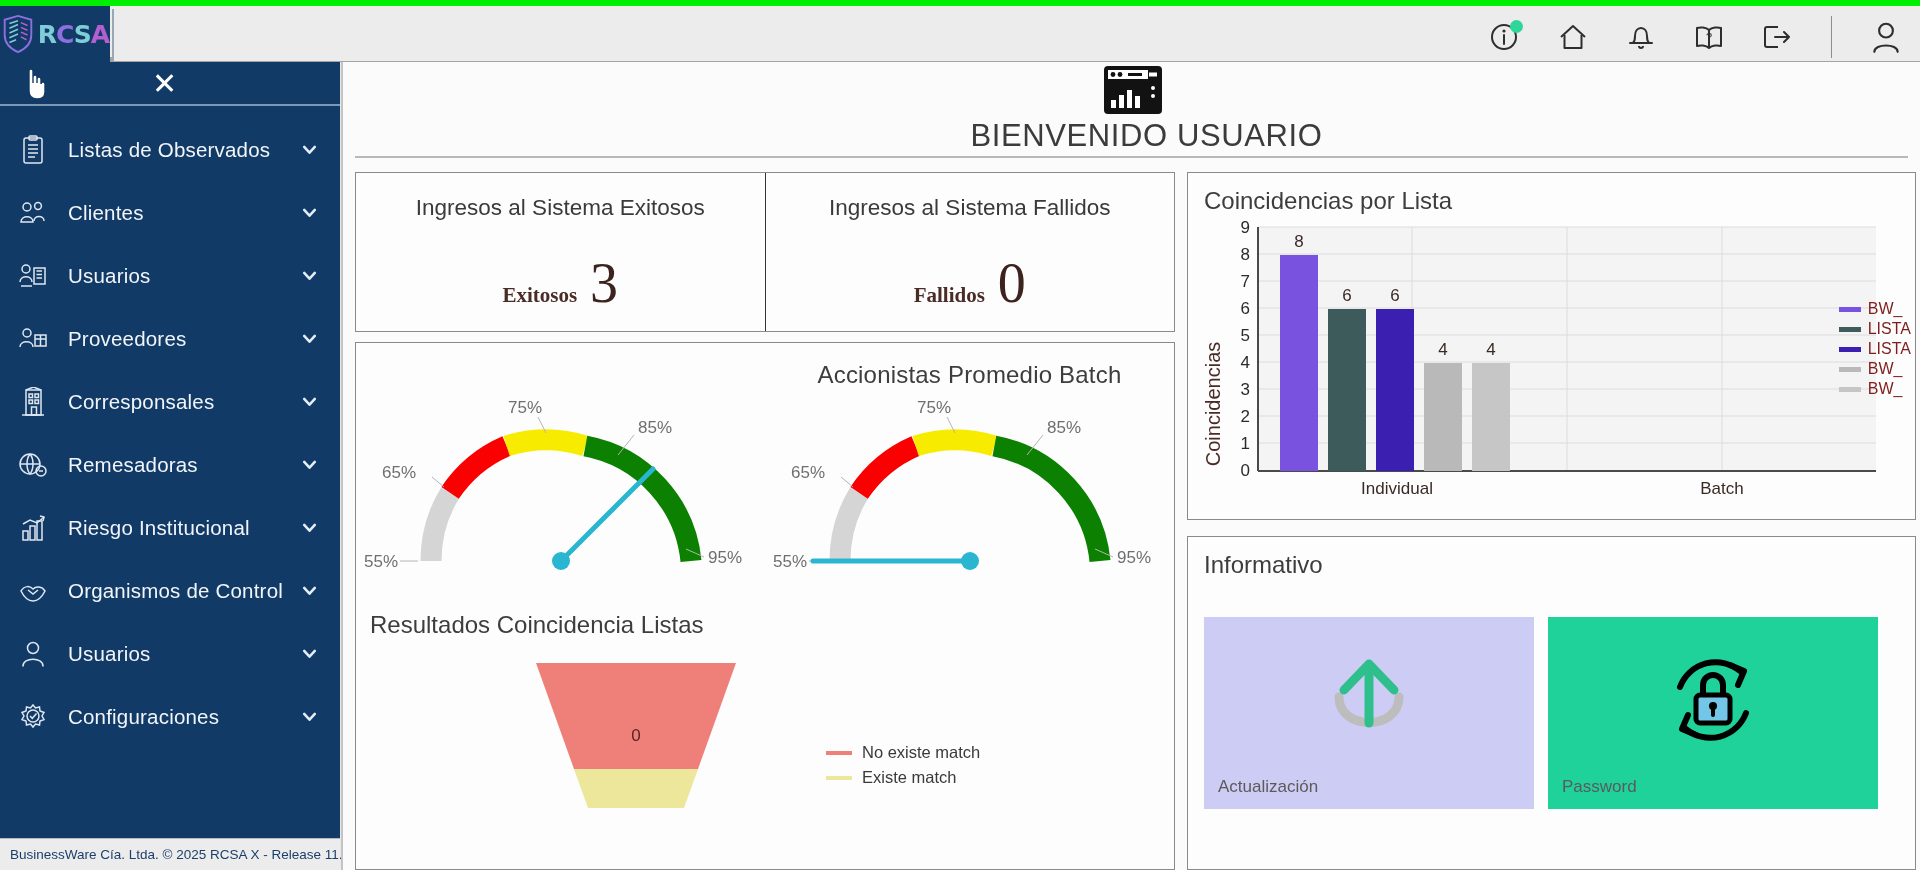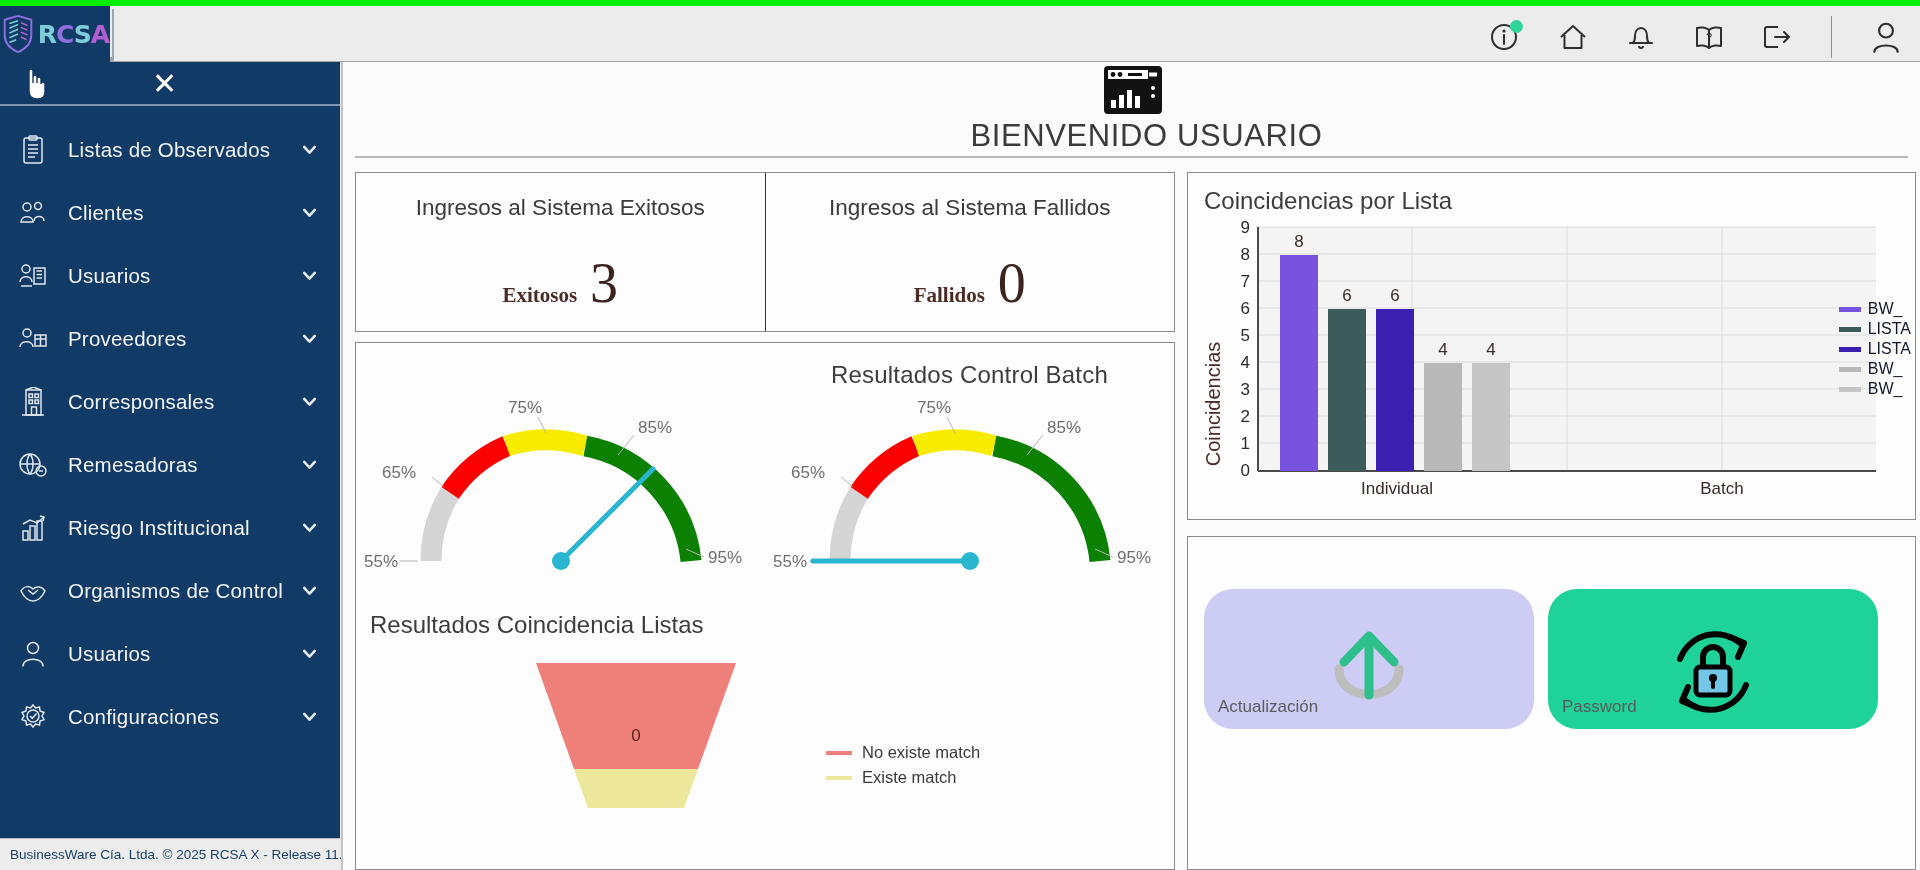--- a/index.html
+++ b/index.html
@@ -88,28 +88,28 @@
   .fl-swatch { width:26px; height:4px; }
 
   
   .bar-card { height:348px; position:relative; padding:14px 0 0 16px; }
   .panel-title { font-size:24px; color:#3d3d3d; }
   .chart-area { position:absolute; left:14px; top:46px; }
   .axis-label-y { font-size:20px; fill:#4a2b26; font-family:"Liberation Sans", sans-serif; }
   .tick { font-size:17px; fill:#2b2b2b; }
   .barval { font-size:17px; fill:#3a2a26; text-anchor:middle; }
   .catlabel { font-size:17px; fill:#3a2a26; text-anchor:middle; }
-  .legend-box { position:absolute; right:4px; top:126px; font-size:16px; color:#0f172a; }
+  .legend-box { position:absolute; right:4px; top:126px; font-size:16px; color:#7f1d1d; }
   .lg-row { display:flex; align-items:center; gap:7px; height:20px; }
   .lg-swatch { width:22px; height:5px; flex:0 0 22px; }
 
   
   .info-card { flex:1; position:relative; padding:14px 0 0 16px; }
   .tiles { display:flex; gap:14px; margin-top:38px; }
-  .tile { width:330px; height:140px; position:relative;border-radius:29px; }
+  .tile { width:330px; height:192px; position:relative; }
   .tile-label { position:absolute; left:14px; bottom:12px; font-size:17px; color:#5b5b5b; }
   .tile-ico { position:absolute; left:0; right:0; top:28px; display:flex; justify-content:center; }
 </style>
 </head>
 <body>
 
 <div class="green-strip"></div>
 
 <div class="topbar">
   <div class="logo-box">
@@ -416,21 +416,21 @@
               <text class="glabel" x="352" y="172">95%</text>
 
               <g>
                 <line x1="205" y1="170" x2="297" y2="78" stroke="#2ab5d0" stroke-width="5" stroke-linecap="round"></line>
                 <circle cx="205" cy="170" r="9" fill="#2ab5d0"></circle>
               </g>
             </svg>
           </div>
 
           <div class="gauge">
-            <div class="gauge-title">Resultados Control Batch</div>
+            <div class="gauge-title">Accionistas Promedio Batch</div>
             <svg class="gauge-svg" width="410" height="210" viewBox="0 0 410 210">
               <g fill="none" stroke-width="21">
                 <path d="M 75 170 A 130 130 0 0 1 94.1 101.9" stroke="#d5d5d5"></path>
                 <path d="M 94.1 101.9 A 130 130 0 0 1 150.6 55.0" stroke="#fb0000"></path>
                 <path d="M 150.6 55.0 A 130 130 0 0 1 229.4 55.0" stroke="#f7ec00"></path>
                 <path d="M 229.4 55.0 A 130 130 0 0 1 335 170" stroke="#0c8000"></path>
               </g>
               <g stroke="#b4b4b4" stroke-width="1" fill="none">
                 <path d="M 62 170 L 44 170"></path>
                 <path d="M 88 96 L 76 86"></path>
@@ -554,20 +554,21 @@
             <span>BW_</span>
           </div>
           <div class="lg-row">
             <span class="lg-swatch" style="background:#c6c6c6"></span>
             <span>BW_</span>
           </div>
         </div>
       </div>
 
       <div class="card info-card">
+        <div class="panel-title">Informativo</div>
         <div class="tiles">
 
           <div class="tile" style="background:#ccccf5">
             <div class="tile-ico">
               <svg width="110" height="110" viewBox="0 0 110 110">
                 <path d="M25 52 C25 86 85 86 85 52" fill="none" stroke="#bdbdbd" stroke-width="9" stroke-linecap="round"></path>
                 <path d="M55 78 L55 22" stroke="#2fbf8c" stroke-width="9" stroke-linecap="round"></path>
                 <path d="M30 45 L55 19 L80 45" fill="none" stroke="#2fbf8c" stroke-width="9" stroke-linecap="round" stroke-linejoin="round"></path>
               </svg>
             </div>

